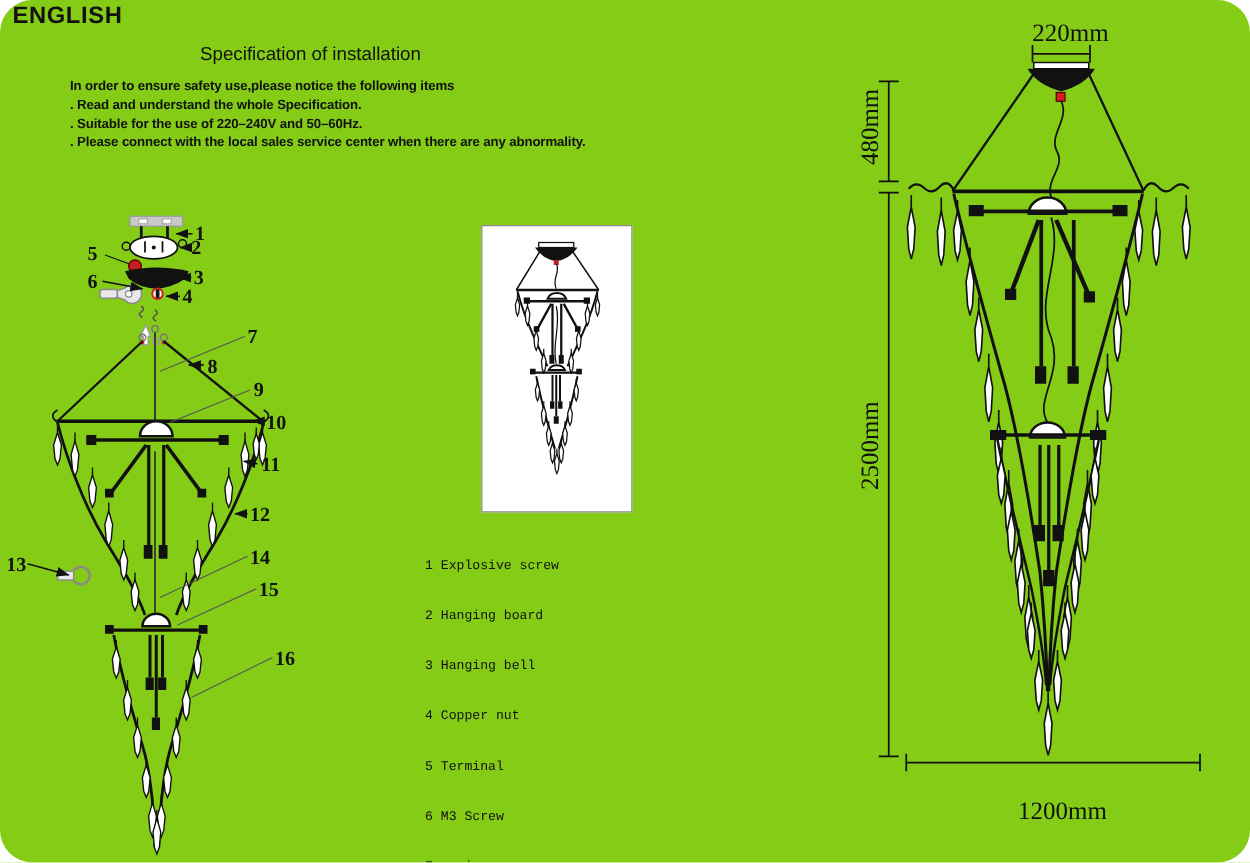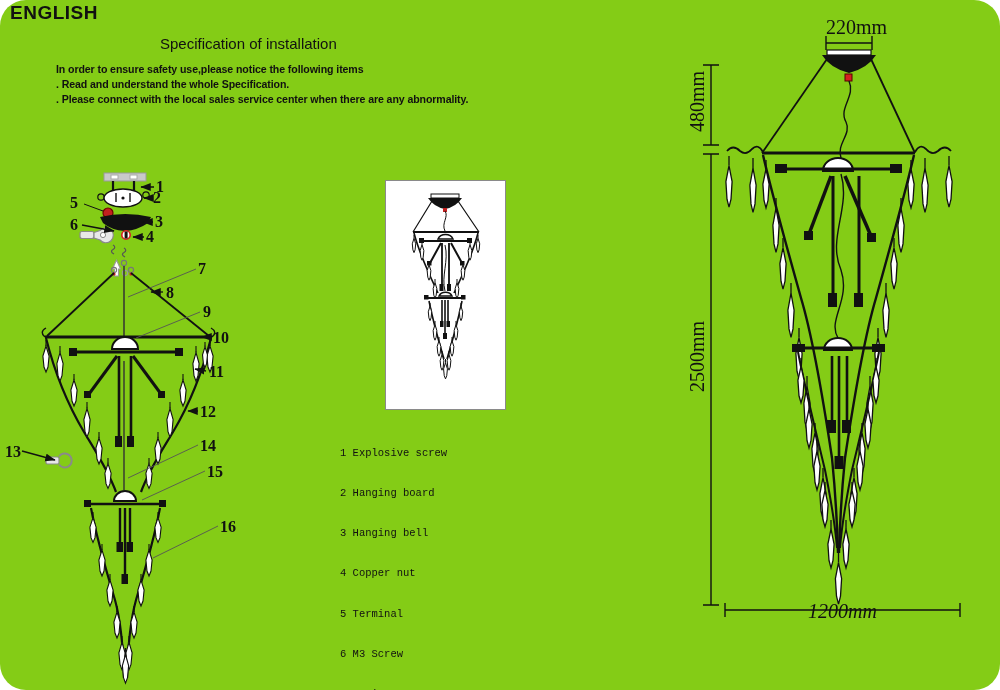--- a/index.html
+++ b/index.html
@@ -11,36 +11,37 @@
                   line-height:15px; white-space:nowrap; letter-spacing:-0.1px;margin-left:48px; }
   .parts { position:absolute; left:340px; top:420px; font-family:"Liberation Mono","DejaVu Sans Mono",monospace;
            font-size:10.5px; line-height:13.4px; white-space:pre; }
   .mini-box { position:absolute; left:385px; top:180px; width:119px; height:228px; border:1px solid #8a8a8a; background:#fff; }
   .left-svg  { position:absolute; left:0; top:170px; }
   .right-svg { position:absolute; left:675px; top:8px; }
   .dim { position:absolute; font-family:"Liberation Serif","DejaVu Serif",serif; font-size:20px; color:#111; white-space:nowrap; }
   .dim-220  { left:813px; top:16px;  width:74px; text-align:right; }
   .dim-480  { left:664px; top:90px;  width:66px; text-align:center; transform:rotate(-90deg); }
   .dim-2500 { left:658px; top:345px; width:78px; text-align:center; transform:rotate(-90deg); }
-  .dim-1200 { left:808px; top:600px; width:84px; text-align:left;font-style:italic; }
+  .dim-1200 { left:808px; top:638px; width:84px; text-align:center; }
   .product  { position:absolute; left:352px; top:649px; font-size:18px; letter-spacing:.2px; }
   .callout-text { font-family:"Liberation Serif","DejaVu Serif",serif; font-weight:bold; font-size:16px; fill:#111; }
   svg { display:block; }
 </style>
 </head>
 <body>
 
 <div class="page">
 
   <div class="english">ENGLISH</div>
   <div class="title">Specification of installation</div>
 
   <div class="instructions">
     <div>In order to ensure safety use,please notice the following items</div>
     <div>. Read and understand the whole Specification.</div>
+    <div>. Suitable for the use of 220–240V and 50–60Hz.</div>
     <div>. Please connect with the local sales service center when there are any abnormality.</div>
   </div>
 
   <svg class="left-svg" width="250" height="520" viewBox="0 0 250 520">
     <defs>
       <marker id="arr" markerWidth="9" markerHeight="8" refX="7.5" refY="3" orient="auto">
         <path d="M0,0 L8,3 L0,6 Z" fill="#111"></path>
       </marker>
       <g id="dropL">
         <line x1="0" y1="0" x2="0" y2="6" stroke="#111" stroke-width="1.1" vector-effect="non-scaling-stroke"></line>

